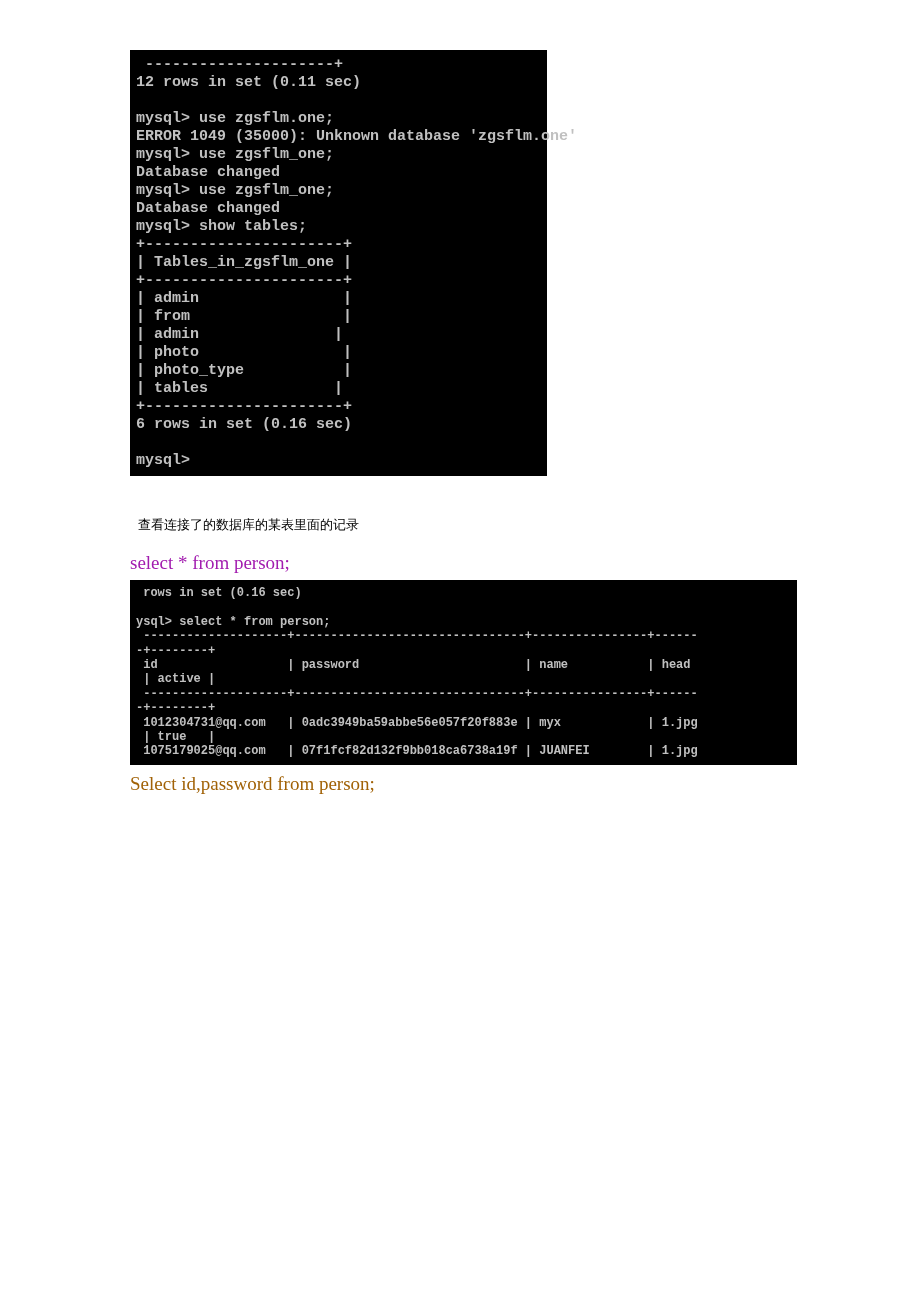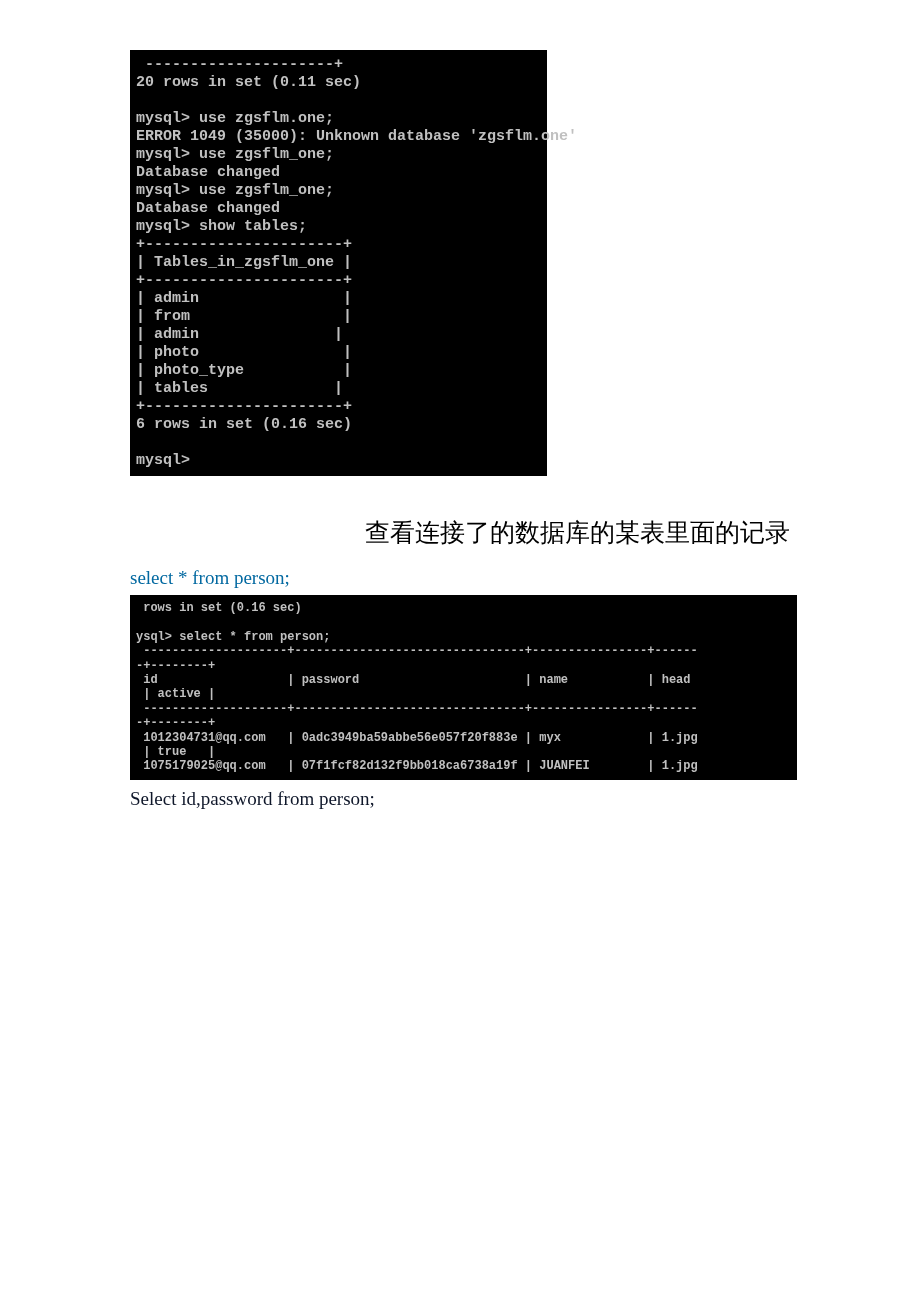--- a/index.html
+++ b/index.html
@@ -26,45 +26,44 @@
       width: 405px;
       margin-bottom: 40px;
     }
     .terminal-2 {
       width: 655px;
       margin-bottom: 8px;
       font-size: 12px;
     }
     .doc-text {
       font-family: "SimSun", serif;
-      font-size: 25px;
+      font-size: 13px;
       color: #000000;
-      margin: 18px 0;
-      text-align: right;
+      margin: 18px 8px;
     }
     .sql-text {
       font-family: "Times New Roman", serif;
       font-size: 19px;
-      color: #0369a1;
+      color: #a21caf;
       margin: 14px 0 6px 0;
     }
     .sql-text-bottom {
       font-family: "Times New Roman", serif;
       font-size: 19px;
-      color: #0f172a;
+      color: #a16207;
       margin: 6px 0;
     }
   </style>
 </head>
 <body>
 
 <div class="page">
 
   <div class="terminal terminal-1"><span> ---------------------+</span>
-<span>20 rows in set (0.11 sec)</span>
+<span>12 rows in set (0.11 sec)</span>
 <span></span>
 <span>mysql&gt; use zgsflm.one;</span>
 <span>ERROR 1049 (35000): Unknown database 'zgsflm.one'</span>
 <span>mysql&gt; use zgsflm_one;</span>
 <span>Database changed</span>
 <span>mysql&gt; use zgsflm_one;</span>
 <span>Database changed</span>
 <span>mysql&gt; show tables;</span>
 <span>+----------------------+</span>
 <span>| Tables_in_zgsflm_one |</span>

